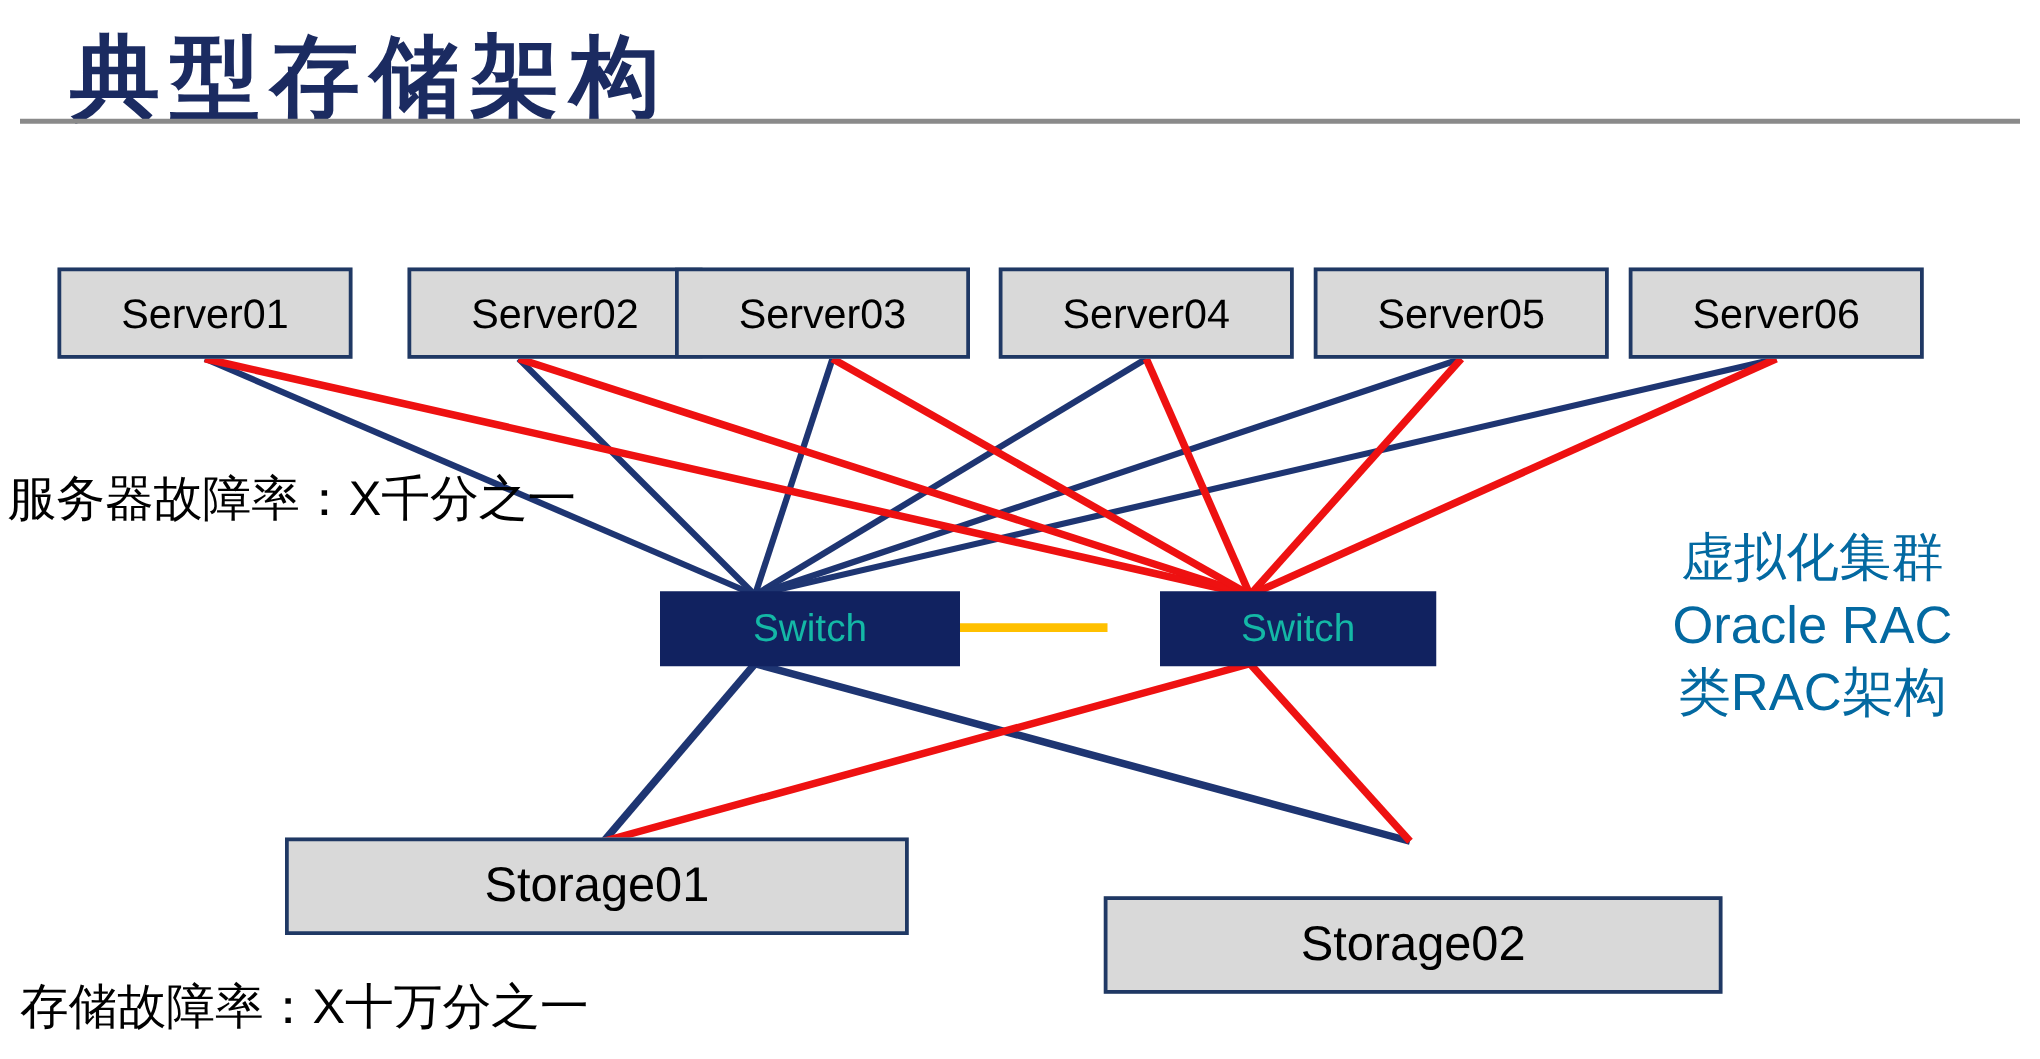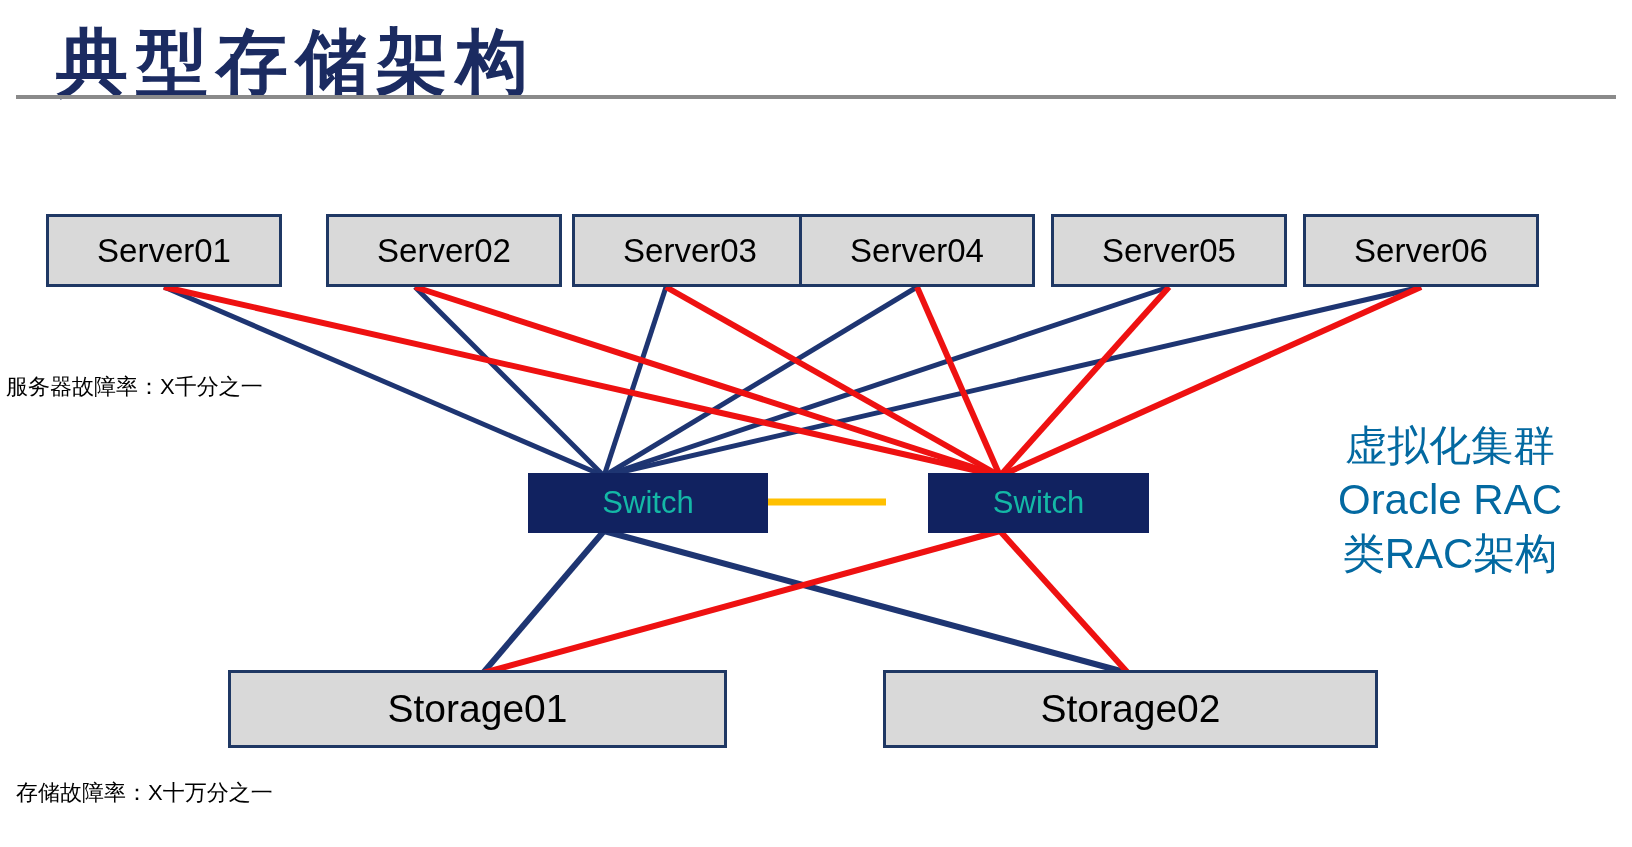--- a/index.html
+++ b/index.html
@@ -45,45 +45,45 @@
     border: 3px solid #1F3864;
     color: #000000;
     display: flex;
     align-items: center;
     justify-content: center;
     z-index: 2;
   }
   .server { top: 214px; width: 236px; height: 73px; font-size: 33px; }
   #server-1 { left: 46px; }
   #server-2 { left: 297px; margin-left: 29px; }
-  #server-3 { left: 572px; }
+  #server-3 { left: 540px; }
   #server-4 { left: 799px; }
   #server-5 { left: 1051px; }
   #server-6 { left: 1303px; }
   .switch {
     position: absolute;
     top: 473px;
     height: 60px;
     background: #112260;
     color: #14b8a6;
     font-size: 31px;
     display: flex;
     align-items: center;
     justify-content: center;
     z-index: 2;
     margin-left: 44px;
   }
   #switch-left  { left: 484px; width: 240px; }
   #switch-right { left: 884px; width: 221px; }
   .storage { top: 670px; height: 78px; font-size: 39px; justify-content: center; }
   #storage-1 { left: 228px; width: 499px; }
-  #storage-2 { left: 883px; width: 495px; }
+  #storage-2 { left: 883px; width: 495px; margin-top: 47px; }
   .note {
     position: absolute;
-    font-size: 22px;
+    font-size: 39px;
     color: #000000;
     white-space: nowrap;
     z-index: 2;
   }
   #note-server-failure  { left: 6px; top: 372px; }
   #note-storage-failure { left: 16px; top: 778px; }
   .cluster-annotation {
     position: absolute;
     left: 1325px;
     top: 419px;

